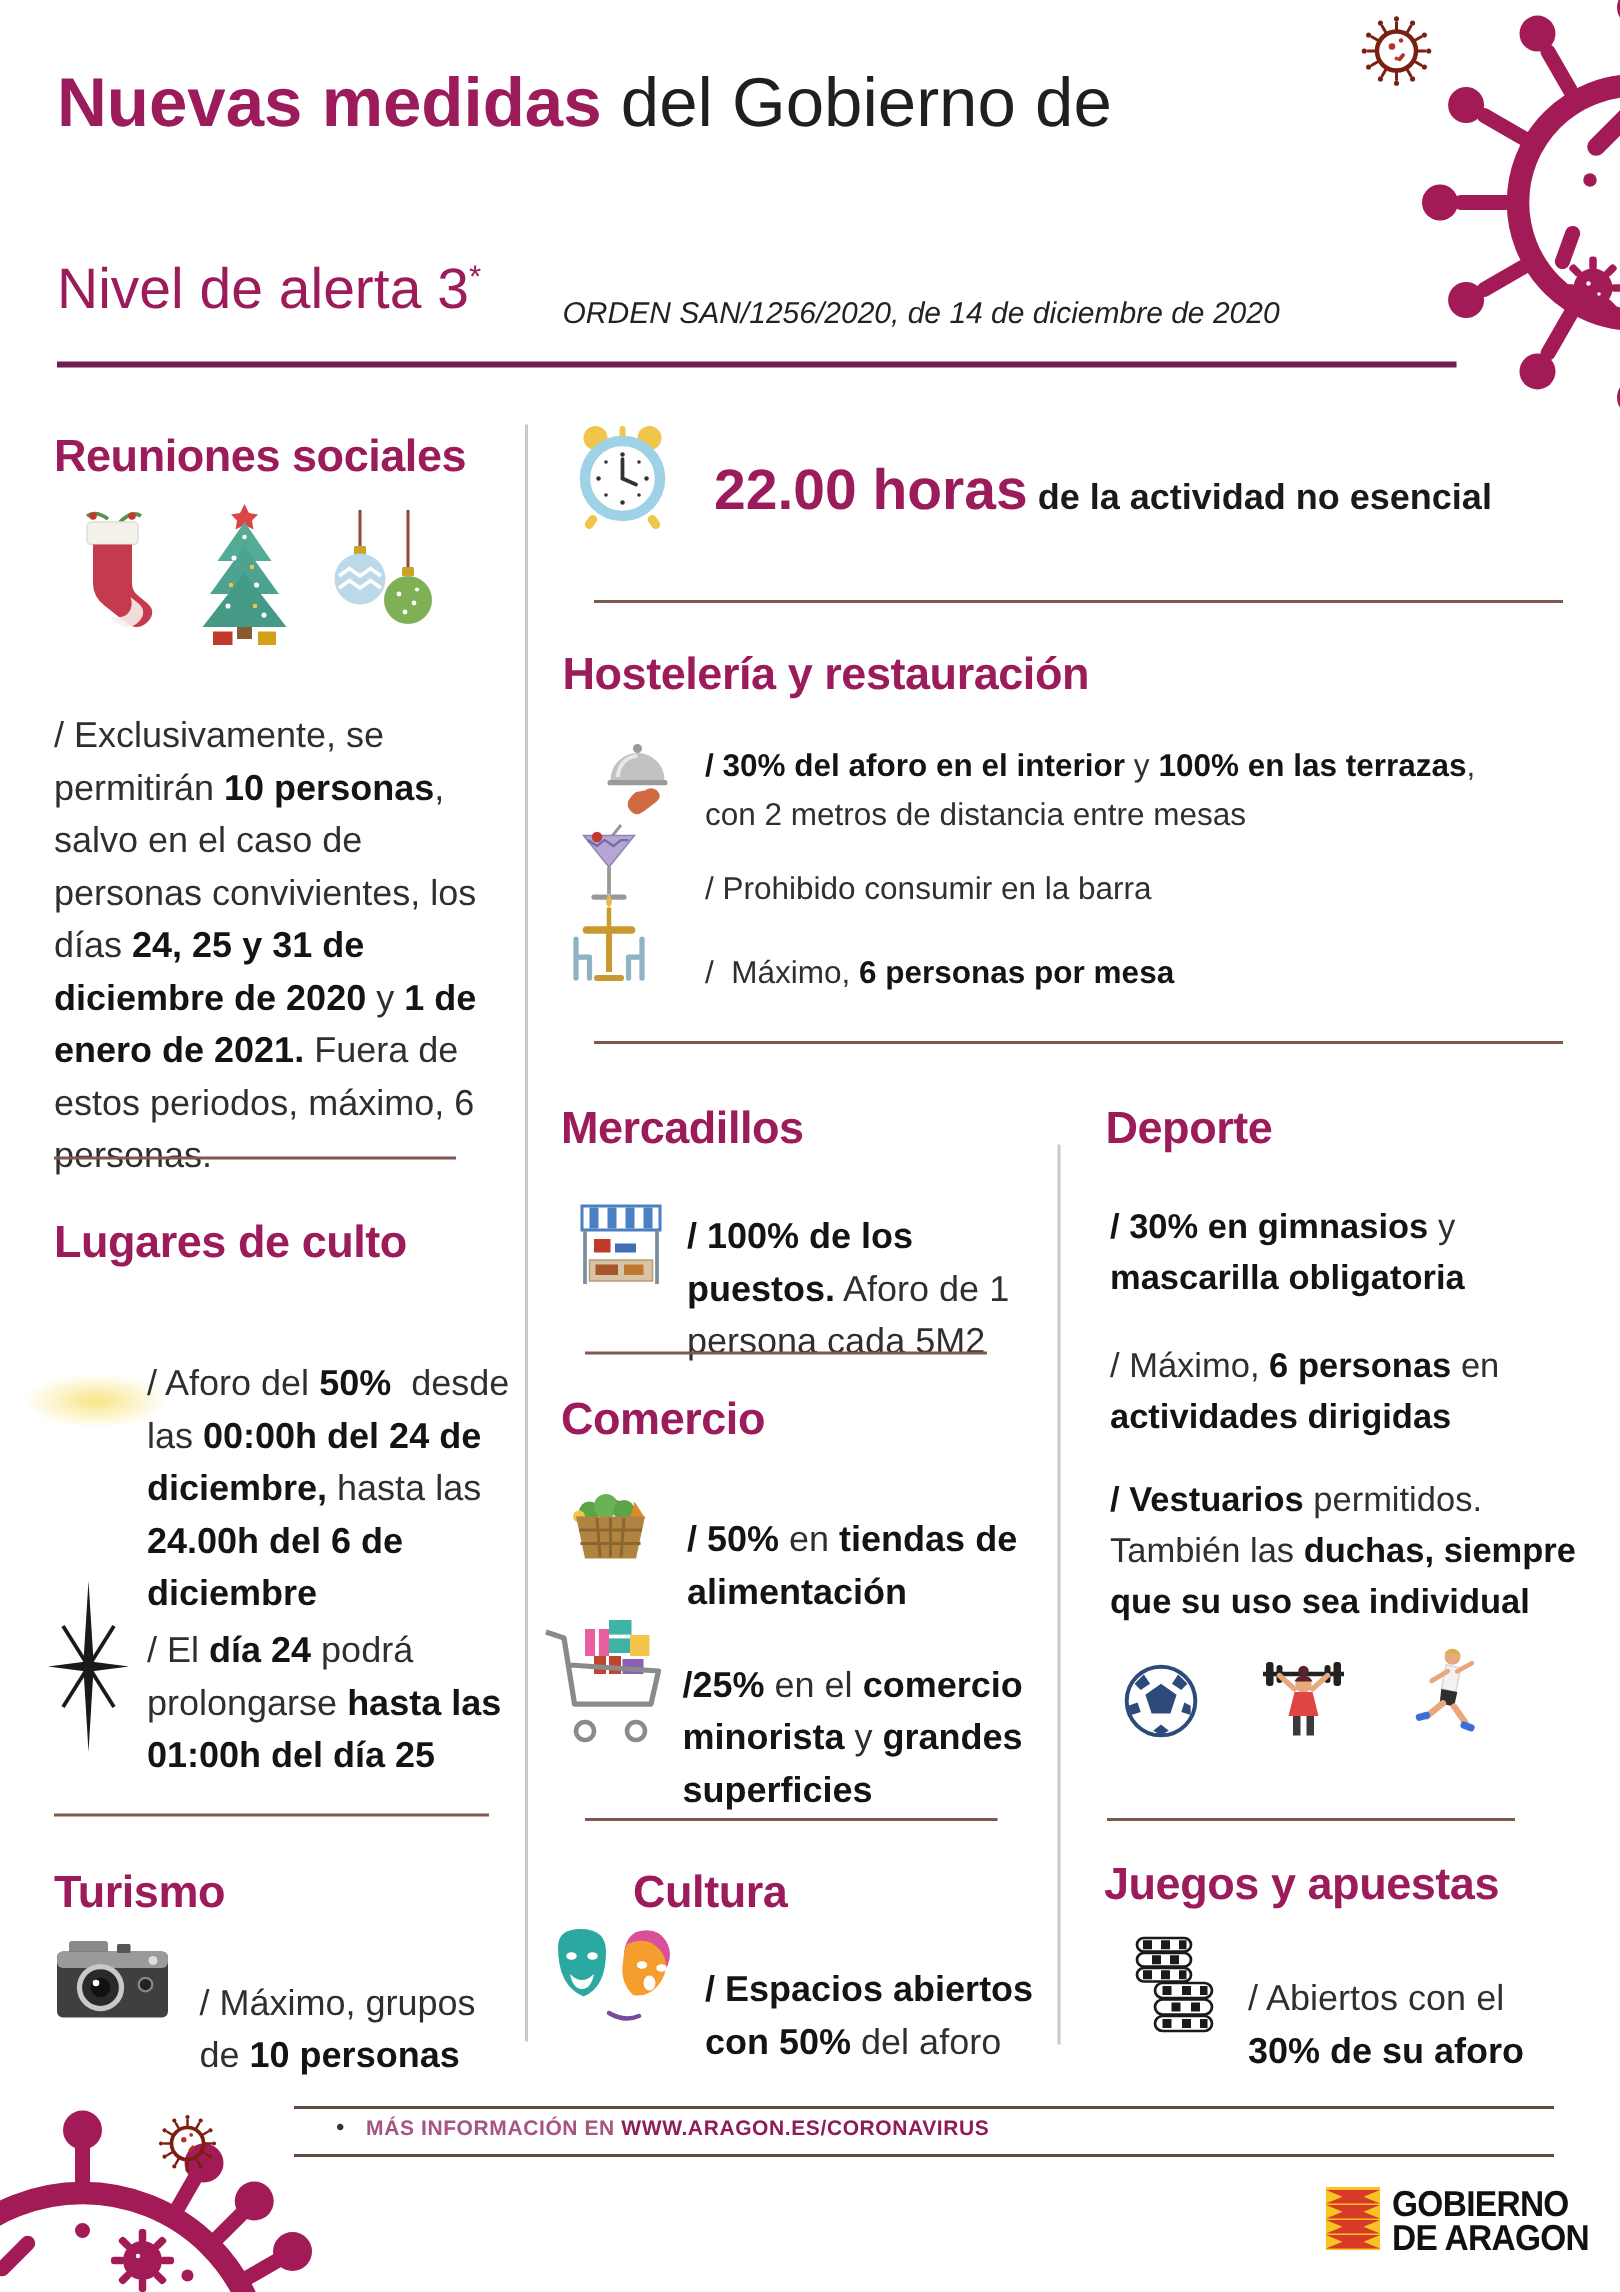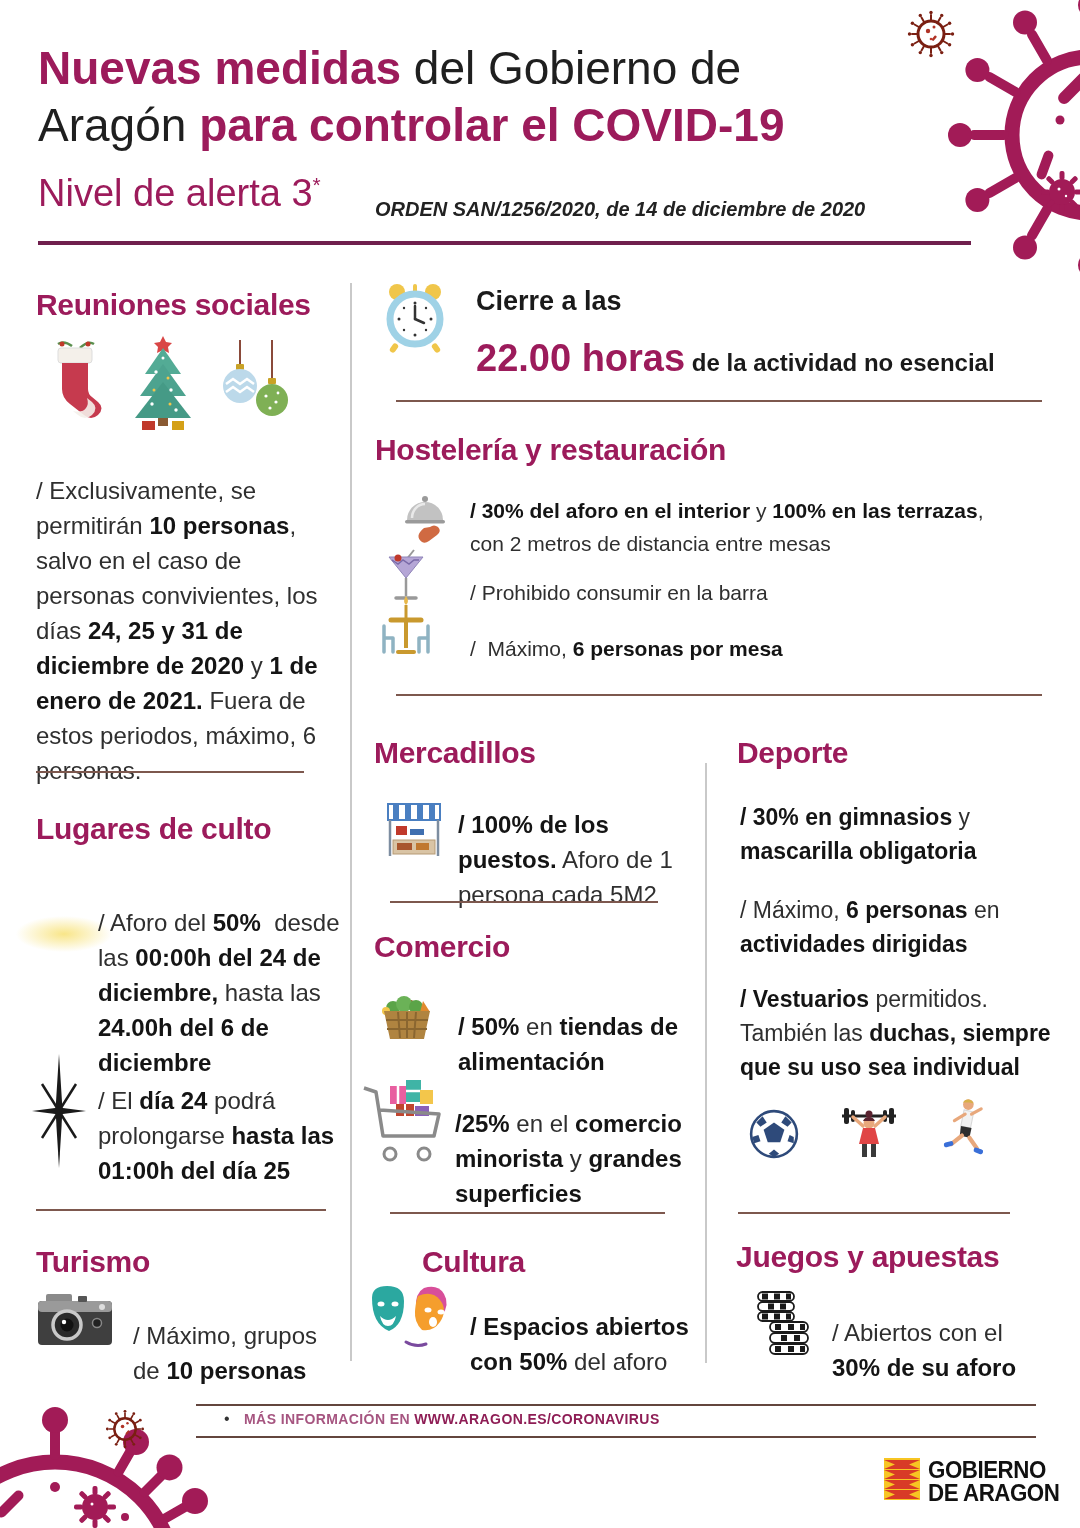--- a/index.html
+++ b/index.html
@@ -10,42 +10,41 @@
   .b{font-weight:700;color:#141414;}
   .h{color:var(--maroon);font-weight:700;font-size:30px;letter-spacing:-.3px;}
   .body-txt{font-size:24px;line-height:35px;margin-top:21px;}
   .hr{position:absolute;height:2px;background:var(--rule);}
   .vr{position:absolute;width:2px;background:var(--divider);}
   
   .title{font-size:46px;line-height:57px;color:#1f1f1f;font-weight:400;}
   .title .b{color:var(--maroon);margin-top:20px;}
   .alert{font-size:38px;color:var(--maroon);}
   .alert .sup{vertical-align:super;font-size:55%;}
-  .order{font-size:20px;font-style:italic;font-weight:700;color:#222;text-align:right;}
+  .order{font-size:20px;font-style:italic;font-weight:400;color:#222;text-align:right;}
   .header-rule{position:absolute;height:4px;background:#6f1f4d;}
   
   .banner-l1{font-size:27px;font-weight:700;color:#1a1a1a;}
   .banner-l2 .hl{font-size:38px;font-weight:700;color:var(--maroon);}
   .banner-l2 .rest{font-size:24px;font-weight:700;color:#1a1a1a;}
   .hosteleria-txt{font-size:21px;line-height:33px;}
   .deporte-txt{font-size:23px;line-height:34px;}
   
   .finfo{font-size:14px;letter-spacing:.4px;color:#a65580;font-weight:700;}
   .finfo .b{color:#8e1d55;}
   .fbullet{color:#333;font-size:16px;}
   .logo-txt{font-size:24px;line-height:23px;font-weight:700;color:#111;
             transform:scaleX(.93);transform-origin:left;letter-spacing:-.5px;}
   .glow{background:radial-gradient(closest-side,rgba(248,228,130,.95),rgba(248,228,130,0));}
 </style>
 </head>
 <body>
 
 <div class="abs" style="left:38px;top:40px;">
   <div class="title rich"><span class="b">Nuevas medidas</span><span> del Gobierno de</span></div>
-  <div class="title rich"><span>Aragón </span><span class="b">para controlar el COVID-19</span></div>
 </div>
 <div class="abs alert rich" style="left:38px;top:172px;"><span>Nivel de alerta 3</span><span class="sup">*</span></div>
 <div class="abs order" style="left:375px;top:198px;">ORDEN SAN/1256/2020, de 14 de diciembre de 2020</div>
 <div class="header-rule" style="left:38px;top:241px;width:933px;"></div>
 
 <svg class="abs" style="left:903px;top:6px;" width="56" height="56" viewBox="0 0 56 56">
   <g stroke="#7a1f12" fill="none" stroke-width="2">
     <circle cx="28" cy="28" r="13" stroke-width="3"></circle>
     <g stroke-linecap="round">
       <line x1="41" y1="28" x2="47" y2="28"></line>
@@ -250,21 +249,20 @@
       <circle cx="48" cy="38" r="1.5"></circle>
     <circle cx="21" cy="27" r="1.2"></circle>
       <circle cx="43" cy="27" r="1.2"></circle>
       <circle cx="21" cy="49" r="1.2"></circle>
       <circle cx="43" cy="49" r="1.2"></circle>
   </g>
   <line x1="32" y1="38" x2="32" y2="25" stroke="#333" stroke-width="2.5" stroke-linecap="round"></line>
   <line x1="32" y1="38" x2="41" y2="42" stroke="#333" stroke-width="2.5" stroke-linecap="round"></line>
 </svg>
 <div class="abs" style="left:476px;top:286px;">
-  <div class="banner-l1">Cierre a las</div>
   <div class="banner-l2 rich" style="margin-top:20px;"><span class="hl">22.00 horas</span><span class="rest"> de la actividad no esencial</span></div>
 </div>
 <div class="hr" style="left:396px;top:400px;width:646px;"></div>
 
 <div class="abs h" style="left:375px;top:433px;">Hostelería y restauración</div>
 
 <svg class="abs" style="left:402px;top:490px;" width="46" height="56" viewBox="0 0 46 56">
   <circle cx="23" cy="9" r="3" fill="#9a9a9a"></circle>
   <path d="M5 30 A18 18 0 0 1 41 30 Z" fill="#c2c2c2"></path>
   <path d="M10 28 A13 14 0 0 1 23 14" stroke="#e9e9e9" stroke-width="2.5" fill="none"></path>

